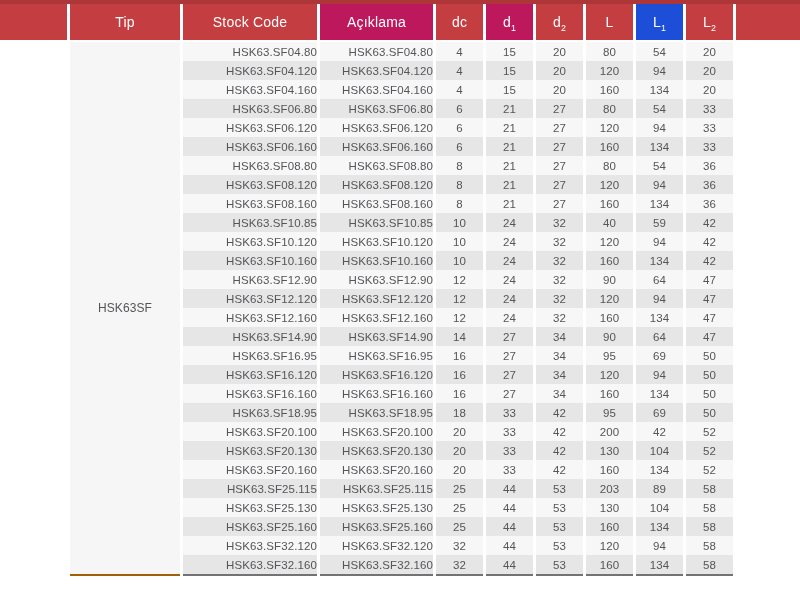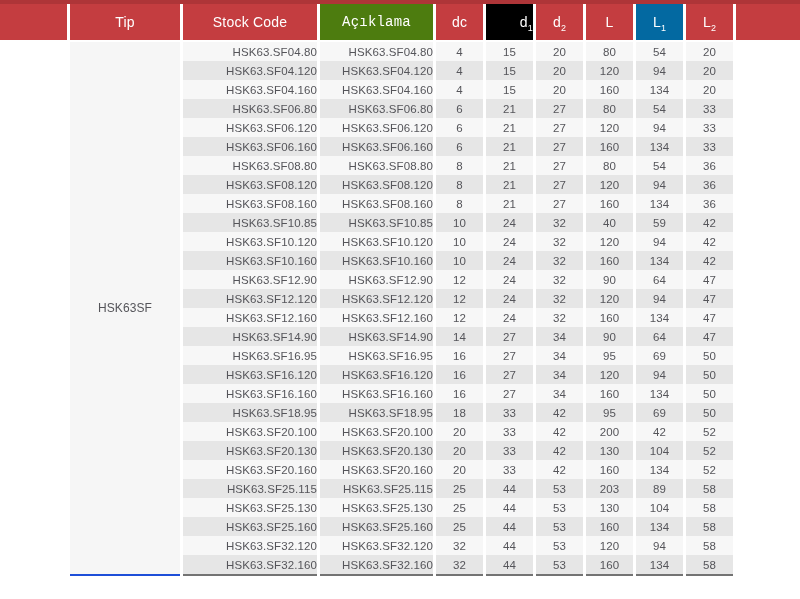--- a/index.html
+++ b/index.html
@@ -49,21 +49,21 @@
     vertical-align: middle;
     letter-spacing: 0.1px;
   }
   td.spacer-cell {
     background: transparent;
   }
   td.tip-cell {
     background: #f6f6f6;
     text-align: center;
     font-size: 12px;
-    border-bottom: 2px solid #1d4ed8;
+    border-bottom: 2px solid #a16207;
   }
   td.data-cell.code {
     text-align: right;
     padding-left: 10px;
   }
   td.data-cell.num {
     text-align: center;
   }
   tbody tr:nth-child(odd) td.data-cell { background: #f7f7f7; }
   tbody tr:nth-child(even) td.data-cell { background: #e6e6e6; }
@@ -86,26 +86,26 @@
       <col style="width:47px">
       <col style="width:47px">
       <col style="width:47px">
       <col style="width:64px">
     </colgroup>
     <thead>
       <tr>
         <th class="hd" style="background: rgb(196, 61, 64);"></th>
         <th class="hd" style="background: rgb(196, 61, 64);"><span>Tip</span><sub></sub></th>
         <th class="hd" style="background: rgb(196, 61, 64);"><span>Stock Code</span><sub></sub></th>
-        <th class="hd" style="background: #4d7c0f; font-family: Liberation Mono, monospace;"><span>Açıklama</span><sub></sub></th>
+        <th class="hd" style="background: #be185d;"><span>Açıklama</span><sub></sub></th>
         <th class="hd" style="background: rgb(196, 61, 64);"><span>dc</span><sub></sub></th>
-        <th class="hd" style="background: #000000; text-align: right;"><span>d</span><sub>1</sub></th>
+        <th class="hd" style="background: #be185d;"><span>d</span><sub>1</sub></th>
         <th class="hd" style="background: rgb(196, 61, 64);"><span>d</span><sub>2</sub></th>
         <th class="hd" style="background: rgb(196, 61, 64);"><span>L</span><sub></sub></th>
-        <th class="hd" style="background: #0369a1;"><span>L</span><sub>1</sub></th>
+        <th class="hd" style="background: #1d4ed8;"><span>L</span><sub>1</sub></th>
         <th class="hd" style="background: rgb(196, 61, 64);"><span>L</span><sub>2</sub></th>
         <th class="hd" style="background: rgb(196, 61, 64);"></th>
       </tr>
     </thead>
     <tbody>
         <tr>
           <td class="spacer-cell" rowspan="28"></td>
           <td class="tip-cell" rowspan="28">HSK63SF</td>
           <td class="data-cell code">HSK63.SF04.80</td>
           <td class="data-cell code">HSK63.SF04.80</td>

